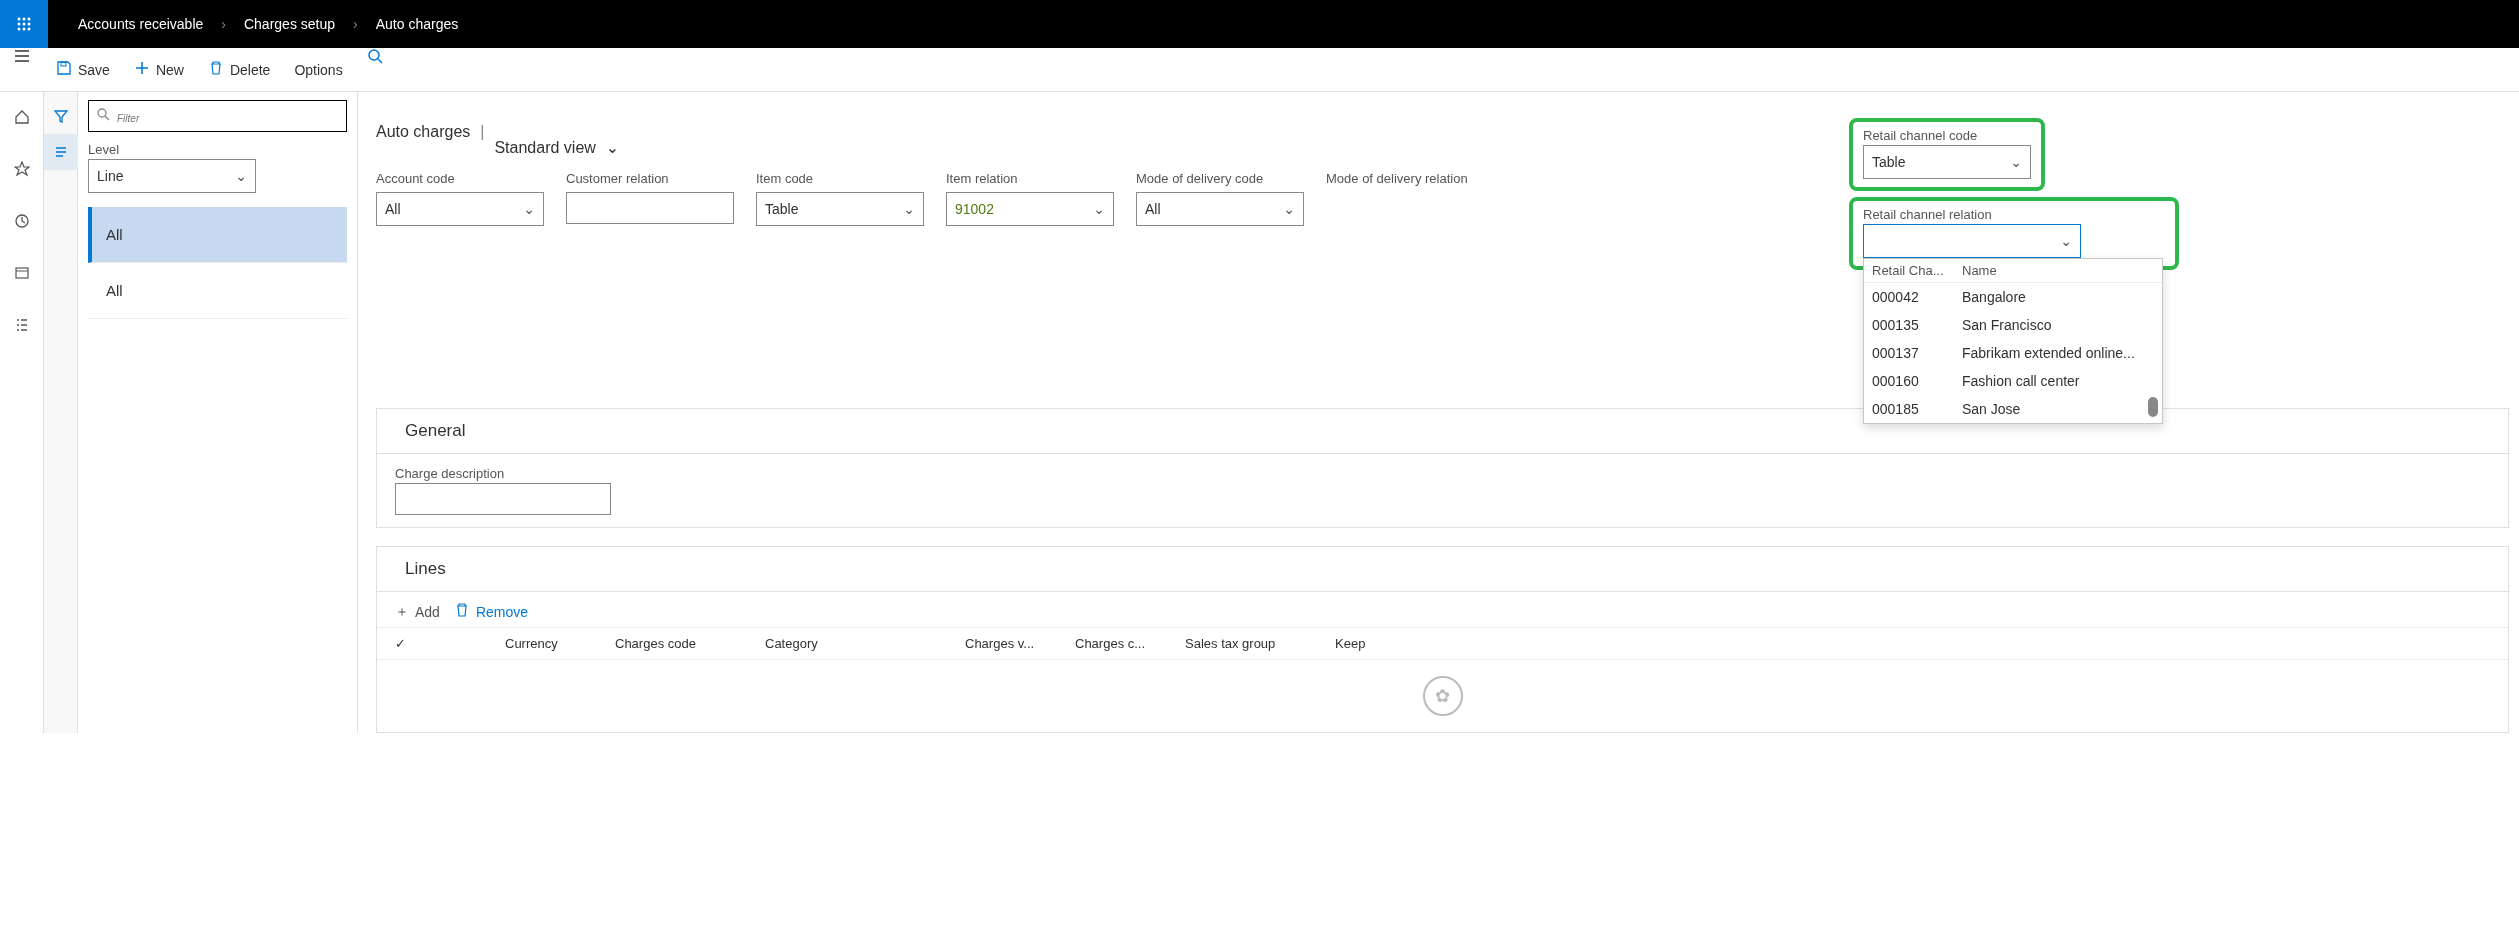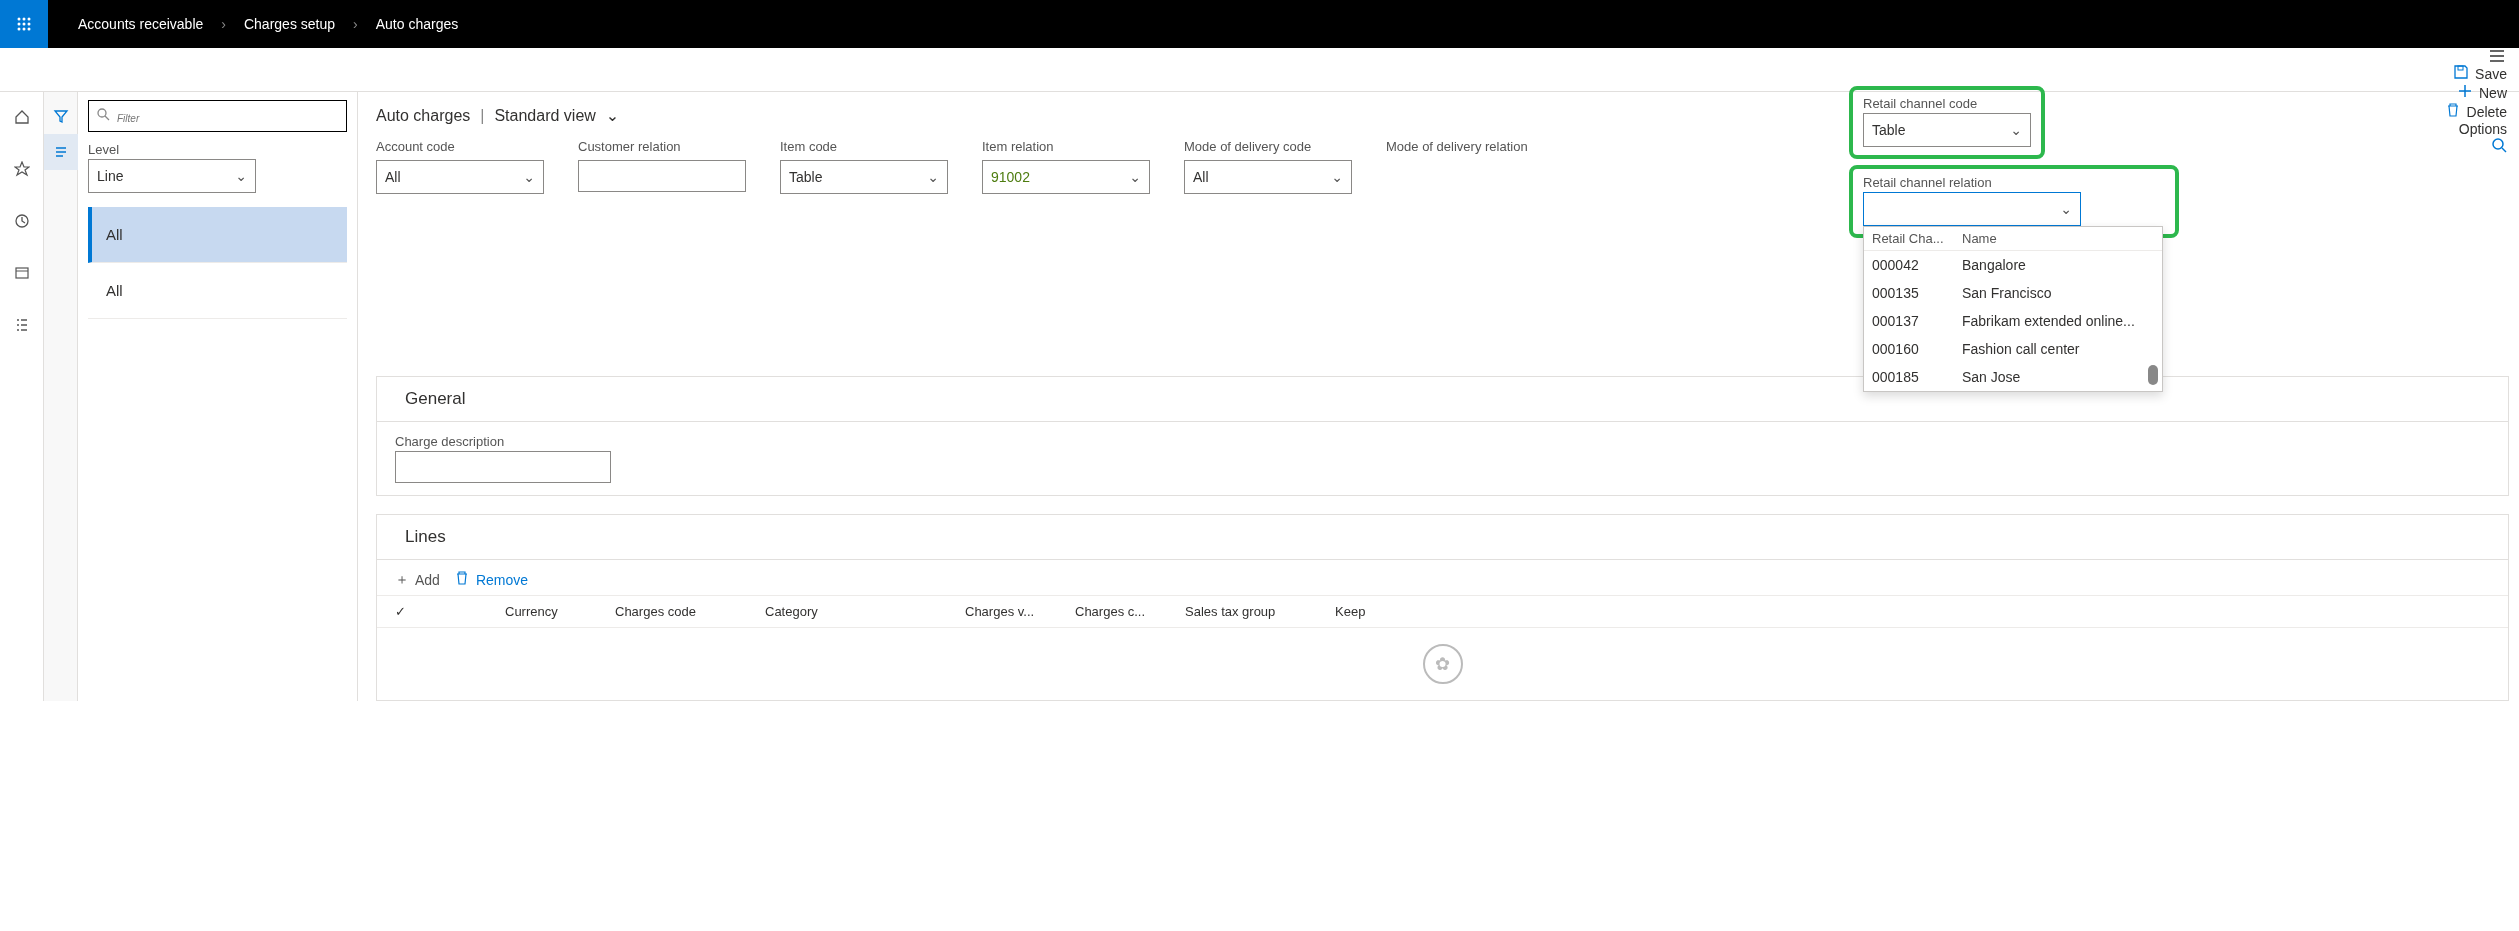--- a/index.html
+++ b/index.html
@@ -7,21 +7,21 @@
 
 
 .topbar { background: #000; color: #fff; display: flex; align-items: center; height: 48px; }
 .waffle { width: 48px; height: 48px; background: #0078d4; display: flex; align-items: center; justify-content: center; cursor: pointer; }
 .waffle svg { fill: #fff; }
 .app-title { font-weight: 600; font-size: 16px; padding: 0 20px; border-right: 1px solid #444; height: 100%; display: flex; align-items: center; }
 .breadcrumb { display: flex; align-items: center; gap: 18px; padding-left: 30px; font-size: 14px; }
 .breadcrumb .sep { color: #888; }
 
 
-.actionbar { display: flex; align-items: flex-end; height: 44px; border-bottom: 1px solid #e1dfdd; flex-direction: column; }
+.actionbar { display: flex; align-items: flex-start; height: 44px; border-bottom: 1px solid #e1dfdd; }
 .hamburger { width: 44px; display: flex; align-items: center; justify-content: center; cursor: pointer; }
 .ab-btn { display: flex; align-items: center; gap: 6px; padding: 0 12px; height: 100%; cursor: pointer; font-size: 14px; }
 .ab-btn .ic { color: #0078d4; }
 .ab-search { padding: 0 12px; color: #0078d4; cursor: pointer; }
 
 
 .layout { display: flex; }
 .rail { width: 44px; border-right: 1px solid #e1dfdd; display: flex; flex-direction: column; align-items: center; padding-top: 8px; gap: 18px; }
 .rail-btn { width: 44px; height: 34px; display: flex; align-items: center; justify-content: center; cursor: pointer; color: #555; }
 
@@ -41,23 +41,23 @@
 .filterpanel .select { width: 168px; }
 
 .list-item { height: 56px; display: flex; align-items: center; padding-left: 18px; font-size: 15px; border-bottom: 1px solid #edebe9; cursor: pointer; }
 .list-item.selected { background: #c7d9f0; border-left: 4px solid #0078d4; padding-left: 14px; font-weight: 400; }
 .list-item + .list-item { border-top: none; }
 
 
 .main { flex: 1; padding: 14px 0 0 18px; }
 .main-header { display: flex; align-items: center; gap: 10px; font-size: 16px; margin-bottom: 14px; }
 .main-header .pipe { color: #888; }
-.view-drop { display: flex; align-items: center; gap: 10px; cursor: pointer; }
-
-.field-row { display: flex; gap: 34px; flex-wrap: wrap; margin-bottom: 12px; }
+.view-drop { display: flex; align-items: center; gap: 10px; cursor: pointer; margin-top: 32px; }
+
+.field-row { display: flex; gap: 22px; flex-wrap: wrap; margin-bottom: 12px; }
 .field-col { display: flex; flex-direction: column; gap: 4px; }
 .field-col .select, .field-col .txt { width: 168px; }
 .txt { height: 32px; border: 1px solid #8a8886; padding: 0 8px; display: flex; align-items: center; background: #fff; }
 
 .highlight-box { border: 4px solid #2db84d; border-radius: 8px; padding: 6px 10px 8px 10px; display: inline-block; }
 .hl-row2 .highlight-box { margin-top: 6px; }
 
 
 .popup { position: relative; }
 .dropdown { position: absolute; top: 100%; left: 0; width: 300px; background: #fff; border: 1px solid #c8c6c4; box-shadow: 0 4px 10px rgba(0,0,0,.15); z-index: 10; }

